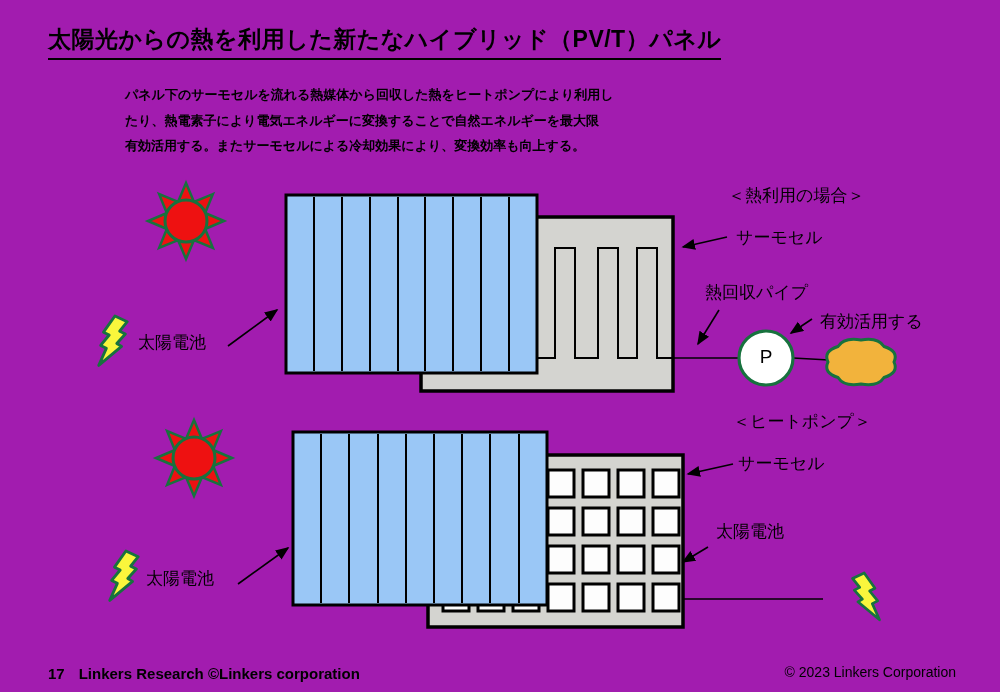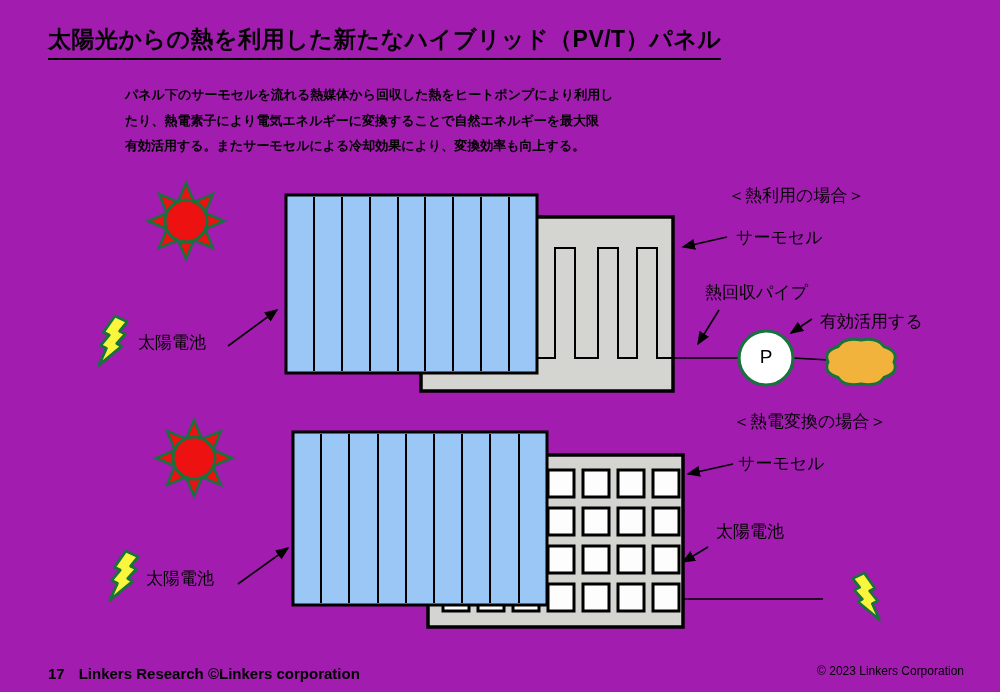--- a/index.html
+++ b/index.html
@@ -7,21 +7,21 @@
   .slide{position:relative;width:1000px;height:692px;background:#a21caf;overflow:hidden;}
   .title{position:absolute;left:48px;top:24px;font-size:23px;font-weight:bold;
          letter-spacing:.5px;border-bottom:2.5px solid #000;padding-bottom:3px;display:inline-block;}
   .desc{position:absolute;left:125px;top:82px;width:770px;font-size:13px;font-weight:bold;
         line-height:25.5px;white-space:pre-line;}
   .lbl{position:absolute;font-size:17px;white-space:nowrap;}
   .pump-p{position:absolute;left:756px;top:346px;width:20px;text-align:center;font-size:19px;}
   svg.layer{position:absolute;left:0;top:0;}
   .footer-left{position:absolute;left:48px;top:665px;font-size:15px;font-weight:bold;}
   .footer-left .pg{margin-right:14px;}
-  .footer-right{position:absolute;right:36px;top:664px;font-size:12px;text-align:right;}
+  .footer-right{position:absolute;right:44px;top:664px;font-size:14px;text-align:right;}
 </style>
 </head>
 <body>
 
 <div class="slide">
 
   <div class="title">太陽光からの熱を利用した新たなハイブリッド（PV/T）パネル</div>
   <div class="desc">パネル下のサーモセルを流れる熱媒体から回収した熱をヒートポンプにより利用し
 たり、熱電素子により電気エネルギーに変換することで自然エネルギーを最大限
 有効活用する。またサーモセルによる冷却効果により、変換効率も向上する。</div>
@@ -133,21 +133,21 @@
     <line x1="708" y1="547" x2="683" y2="562" stroke="#000" stroke-width="1.6" marker-end="url(#arr)"></line>
   </svg>
 
   <div class="lbl" style="left:728px;top:184px;text-align:right;">＜熱利用の場合＞</div>
   <div class="lbl" style="left:138px;top:331px;">太陽電池</div>
   <div class="lbl" style="left:736px;top:226px;">サーモセル</div>
   <div class="lbl" style="left:705px;top:281px;">熱回収パイプ</div>
   <div class="lbl" style="left:820px;top:310px;">有効活用する</div>
   <div class="pump-p">P</div>
 
-  <div class="lbl" style="left:733px;top:410px;">＜熱電変換の場合＞</div>
+  <div class="lbl" style="left:733px;top:410px;">＜ヒートポンプ＞</div>
   <div class="lbl" style="left:146px;top:567px;">太陽電池</div>
   <div class="lbl" style="left:738px;top:452px;">サーモセル</div>
   <div class="lbl" style="left:716px;top:520px;">太陽電池</div>
 
   <div class="footer-left">
     <span class="pg">17</span><span>Linkers Research ©Linkers corporation</span>
   </div>
   <div class="footer-right">© 2023 Linkers Corporation</div>
 </div>
 

